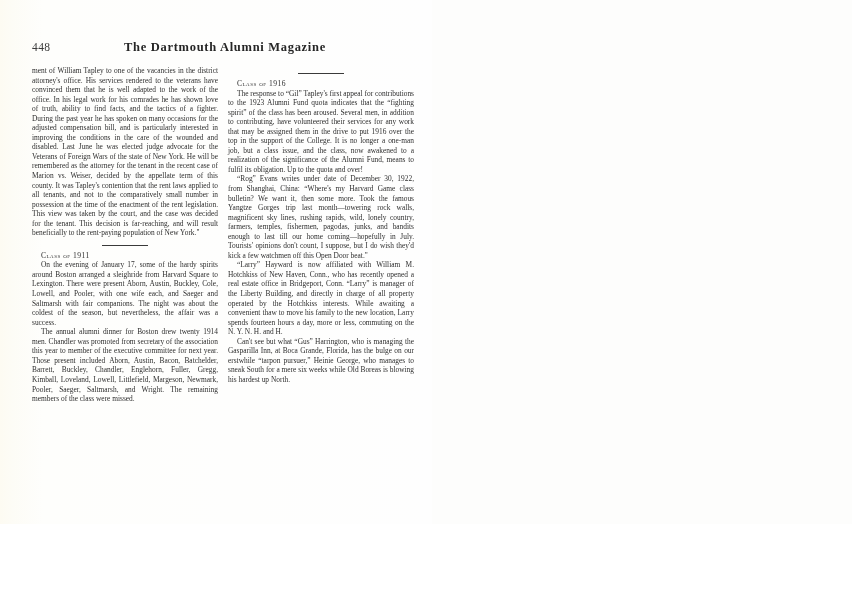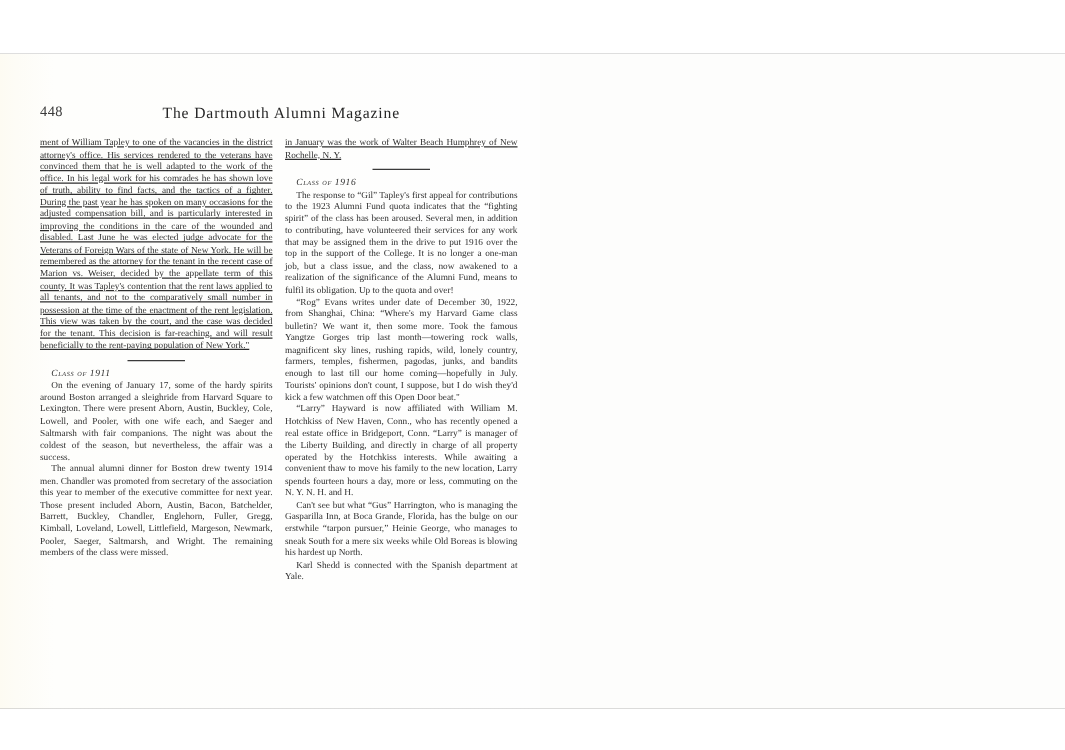--- a/index.html
+++ b/index.html
@@ -5,24 +5,23 @@
   html, body {
     margin: 0;
     padding: 0;
     background: #ffffff;
   }
   #page {
     position: relative;
     width: 852px;
     height: 524px;
     overflow: hidden;
-    background: #737373;
+    background: #14532d;
     font-family: "Liberation Serif", serif;
     color: #2b2b2b;
-    margin-top: 43px;
   }
 
   
   #left-page {
     position: absolute;
     left: 0; top: 0;
     width: 432px; height: 600px;
     background: linear-gradient(to right, #fdfbf2 0%, #fdfcf6 3%, #fefefc 10%, #fefefe 100%);
   }
   #right-page {
@@ -44,21 +43,21 @@
     font-size: 11.5px;
     letter-spacing: 0.4px;
     color: #3a3a3a;
   }
   .head-title {
     position: absolute;
     left: 0; top: -1px;
     width: 386px;
     text-align: center;
     font-size: 12.5px;
-    font-weight: normal;
+    font-weight: bold;
     letter-spacing: 0.7px;
     color: #262626;
   }
 
   .col {
     position: absolute;
     top: 66px;
     width: 186px;
     font-size: 7.4px;
     line-height: 9.55px;
@@ -66,36 +65,35 @@
     color: #2e2e2e;
   }
   #col-left  { left: 32px; }
   #col-right { left: 228px; }
 
   .col p {
     margin: 0;
     text-indent: 9px;
     text-align: justify;
   }
-  .col p.noindent { text-indent: 0; text-decoration: underline; }
+  .col p.noindent { text-indent: 0; }
 
   .rule {
     width: 46px;
     height: 1px;
     background: #3a3a3a;
     margin: 7px auto 5px auto;
   }
   .class-head {
     text-align: center;
     font-size: 7.6px;
     letter-spacing: 0.5px;
     margin: 0 0 1px 0;
     text-indent: 0;
     font-variant: small-caps;
-    font-style: italic;
   }
   .secretary {
     text-align: center;
     font-style: italic;
     font-size: 7.4px;
     line-height: 9.55px;
     margin: 0 0 2px 0;
     text-indent: 0;
   }
   .secretary .roman { font-style: normal; }
@@ -117,30 +115,28 @@
       <p class="noindent">ment of William Tapley to one of the vacancies in the district attorney's office. His services rendered to the veterans have convinced them that he is well adapted to the work of the office. In his legal work for his comrades he has shown love of truth, ability to find facts, and the tactics of a fighter. During the past year he has spoken on many occasions for the adjusted compensation bill, and is particularly interested in improving the conditions in the care of the wounded and disabled. Last June he was elected judge advocate for the Veterans of Foreign Wars of the state of New York. He will be remembered as the attorney for the tenant in the recent case of Marion vs. Weiser, decided by the appellate term of this county. It was Tapley's contention that the rent laws applied to all tenants, and not to the comparatively small number in possession at the time of the enactment of the rent legislation. This view was taken by the court, and the case was decided for the tenant. This decision is far-reaching, and will result beneficially to the rent-paying population of New York."</p>
 
       <div class="rule"></div>
       <p class="class-head">Class of 1911</p>
 
       <p>On the evening of January 17, some of the hardy spirits around Boston arranged a sleighride from Harvard Square to Lexington. There were present Aborn, Austin, Buckley, Cole, Lowell, and Pooler, with one wife each, and Saeger and Saltmarsh with fair companions. The night was about the coldest of the season, but nevertheless, the affair was a success.</p>
       <p>The annual alumni dinner for Boston drew twenty 1914 men. Chandler was promoted from secretary of the association this year to member of the executive committee for next year. Those present included Aborn, Austin, Bacon, Batchelder, Barrett, Buckley, Chandler, Englehorn, Fuller, Gregg, Kimball, Loveland, Lowell, Littlefield, Margeson, Newmark, Pooler, Saeger, Saltmarsh, and Wright. The remaining members of the class were missed.</p>
     </div>
 
     <div class="col" id="col-right">
-      <p class="noindent">in January was the work of Walter Beach Humphrey of New Rochelle, N. Y.</p>
 
       <div class="rule"></div>
       <p class="class-head">Class of 1916</p>
 
       <p>The response to “Gil” Tapley's first appeal for contributions to the 1923 Alumni Fund quota indicates that the “fighting spirit” of the class has been aroused. Several men, in addition to contributing, have volunteered their services for any work that may be assigned them in the drive to put 1916 over the top in the support of the College. It is no longer a one-man job, but a class issue, and the class, now awakened to a realization of the significance of the Alumni Fund, means to fulfil its obligation. Up to the quota and over!</p>
       <p>“Rog” Evans writes under date of December 30, 1922, from Shanghai, China: “Where's my Harvard Game class bulletin? We want it, then some more. Took the famous Yangtze Gorges trip last month—towering rock walls, magnificent sky lines, rushing rapids, wild, lonely country, farmers, temples, fishermen, pagodas, junks, and bandits enough to last till our home coming—hopefully in July. Tourists' opinions don't count, I suppose, but I do wish they'd kick a few watchmen off this Open Door beat."</p>
       <p>“Larry” Hayward is now affiliated with William M. Hotchkiss of New Haven, Conn., who has recently opened a real estate office in Bridgeport, Conn. “Larry” is manager of the Liberty Building, and directly in charge of all property operated by the Hotchkiss interests. While awaiting a convenient thaw to move his family to the new location, Larry spends fourteen hours a day, more or less, commuting on the N. Y. N. H. and H.</p>
       <p>Can't see but what “Gus” Harrington, who is managing the Gasparilla Inn, at Boca Grande, Florida, has the bulge on our erstwhile “tarpon pursuer,” Heinie George, who manages to sneak South for a mere six weeks while Old Boreas is blowing his hardest up North.</p>
-      <p>Karl Shedd is connected with the Spanish department at Yale.</p>
     </div>
 
   </div>
 
   <div id="right-page">
     
   </div>
 
 </div>
 

